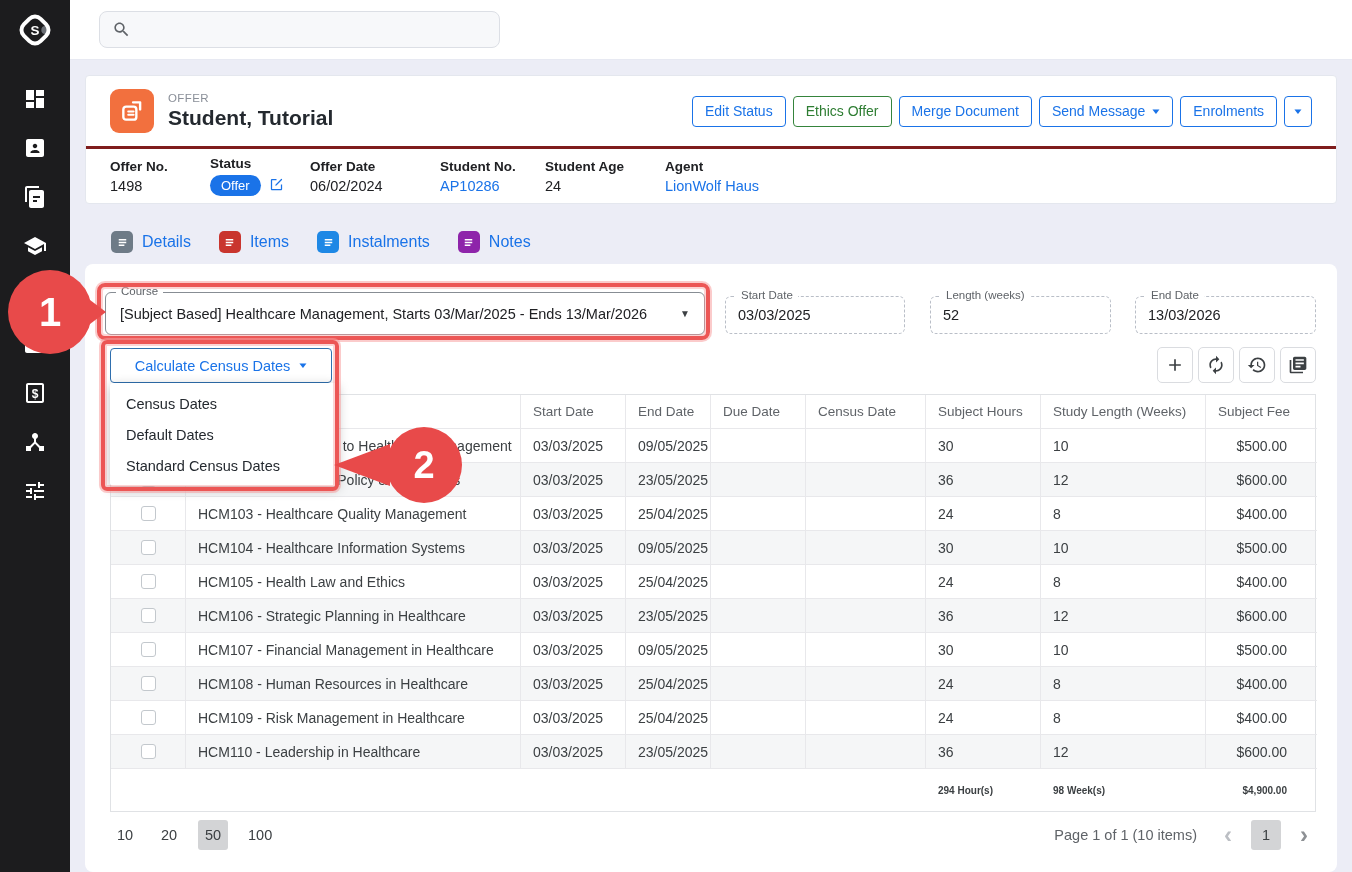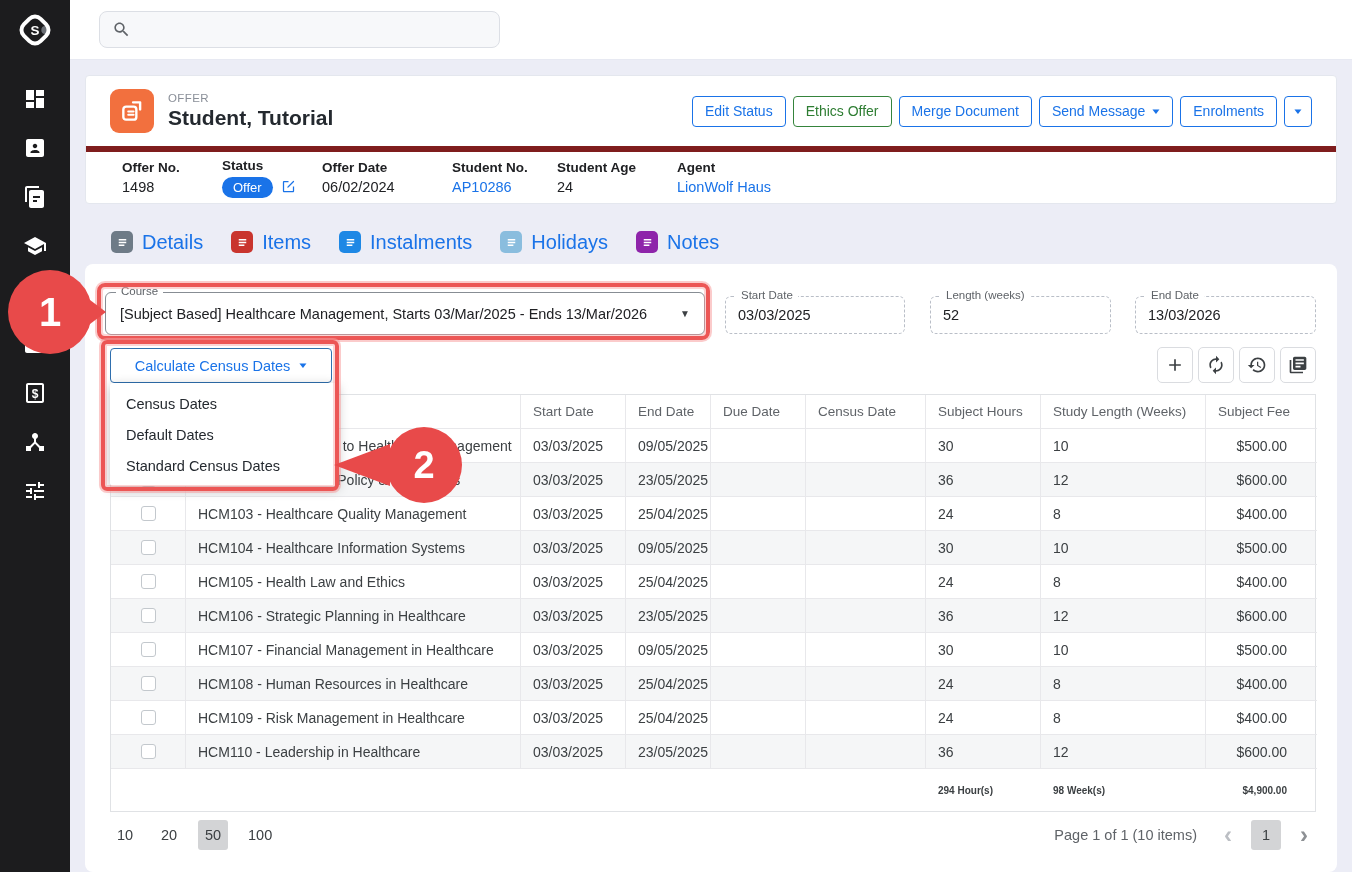--- a/index.html
+++ b/index.html
@@ -33,36 +33,36 @@
   .offer-icon { width:44px; height:44px; border-radius:9px; background:#f2703e; display:flex; align-items:center; justify-content:center; flex:none; }
   .offer-icon svg { width:26px; height:26px; }
   .offer-title-wrap { margin-left:14px; }
   .offer-type { font-size:11.5px; color:#8a8f98; letter-spacing:.4px; }
   .offer-title { font-size:21px; font-weight:bold; color:#24292f; margin-top:2px; }
   .offer-actions { margin-left:auto; display:flex; gap:7px; align-items:center; }
   .act-btn { height:31px; padding:0 12px; border:1px solid #1a73e8; color:#1a73e8; background:#fff; border-radius:4px; font-size:14px; display:flex; align-items:center; gap:7px; cursor:pointer; white-space:nowrap; }
   .act-btn.green { border-color:#35843c; color:#2e7d32; }
   .caret { font-size:8px; transform:scaleX(1.5); }
   .act-btn.mini { padding:0 9px; }
-  .offer-info { border-top:6px solid #7f1d1d; height:57px; display:flex; align-items:center; padding:0 36px; }
+  .offer-info { border-top:3px solid #7f1d1d; height:57px; display:flex; align-items:center; padding:0 24px; }
   .info-field { flex:none; }
   .w1{width:100px} .w2{width:100px} .w3{width:130px} .w4{width:105px} .w5{width:120px}
   .info-label { font-size:13.5px; font-weight:bold; color:#202124; margin-bottom:4px; }
   .info-value { font-size:14.5px; color:#202124; }
   .link { color:#1a73e8; cursor:pointer; }
   .status-pill { display:inline-block; background:#1a73e8; color:#fff; font-size:13px; padding:3px 11px; border-radius:13px; }
   .edit-ic { margin-left:8px; cursor:pointer; }
   .edit-ic svg { width:15px; height:15px; fill:#1a73e8; vertical-align:-2px; }
 
   
   .tabs { position:absolute; left:85px; top:220px; height:44px; display:flex; align-items:stretch; padding-left:12px; z-index:3; }
   .tab { display:flex; align-items:center; gap:9px; padding:0 14px; cursor:pointer; }
   .tab-ic { width:22px; height:22px; border-radius:5px; display:flex; align-items:center; justify-content:center; flex:none; }
   .tab-ic svg { width:15px; height:15px; }
-  .tab-label { font-size:20px; color:#1a73e8; white-space:nowrap; }
+  .tab-label { font-size:16px; color:#1a73e8; white-space:nowrap; }
   .tab.active { background:#fff; border-radius:8px 8px 0 0; padding:0 18px; }
   .tab.active .tab-label { color:#202124; font-weight:bold; }
 
   
   .content-card { position:absolute; left:85px; top:264px; width:1252px; height:608px; background:#fff; border-radius:8px; z-index:2; }
   .course-select { position:absolute; left:20px; top:28px; width:600px; height:43px; border:1px solid #878d94; border-radius:6px; display:flex; align-items:center; padding:0 14px; background:#fff; cursor:pointer; }
   .float-label { position:absolute; top:-8px; left:10px; background:#fff; padding:0 5px; font-size:11.5px; color:#5f6368; }
   .course-value { font-size:14.5px; color:#202124; flex:1; white-space:nowrap; overflow:hidden; }
   .select-caret { color:#3c4043; font-size:10px; margin-left:8px; }
   .date-field { position:absolute; top:32px; height:38px; border:1px dashed #b9bec7; border-radius:6px; padding:0 12px; display:flex; align-items:center; font-size:14.5px; color:#202124; }
@@ -279,28 +279,20 @@
     </div>
     <div class="tab">
       <span class="tab-ic" style="background: rgb(30, 136, 229);">
         <svg viewBox="0 0 24 24" fill="#fff">
           <path d="M6 6.5h12v2.4H6zM6 10.8h12v2.4H6zM6 15.1h9v2.4H6z"></path>
         </svg>
       </span>
       <span class="tab-label">Instalments</span>
     </div>
     <div class="tab">
-      <span class="tab-ic" style="background: rgb(138, 189, 222);">
-        <svg viewBox="0 0 24 24" fill="#fff">
-          <path d="M6 6.5h12v2.4H6zM6 10.8h12v2.4H6zM6 15.1h9v2.4H6z"></path>
-        </svg>
-      </span>
-      <span class="tab-label">Holidays</span>
-    </div>
-    <div class="tab">
       <span class="tab-ic" style="background: rgb(142, 36, 170);">
         <svg viewBox="0 0 24 24" fill="#fff">
           <path d="M6 6.5h12v2.4H6zM6 10.8h12v2.4H6zM6 15.1h9v2.4H6z"></path>
         </svg>
       </span>
       <span class="tab-label">Notes</span>
     </div>
   </nav>
 
 <section class="content-card">

